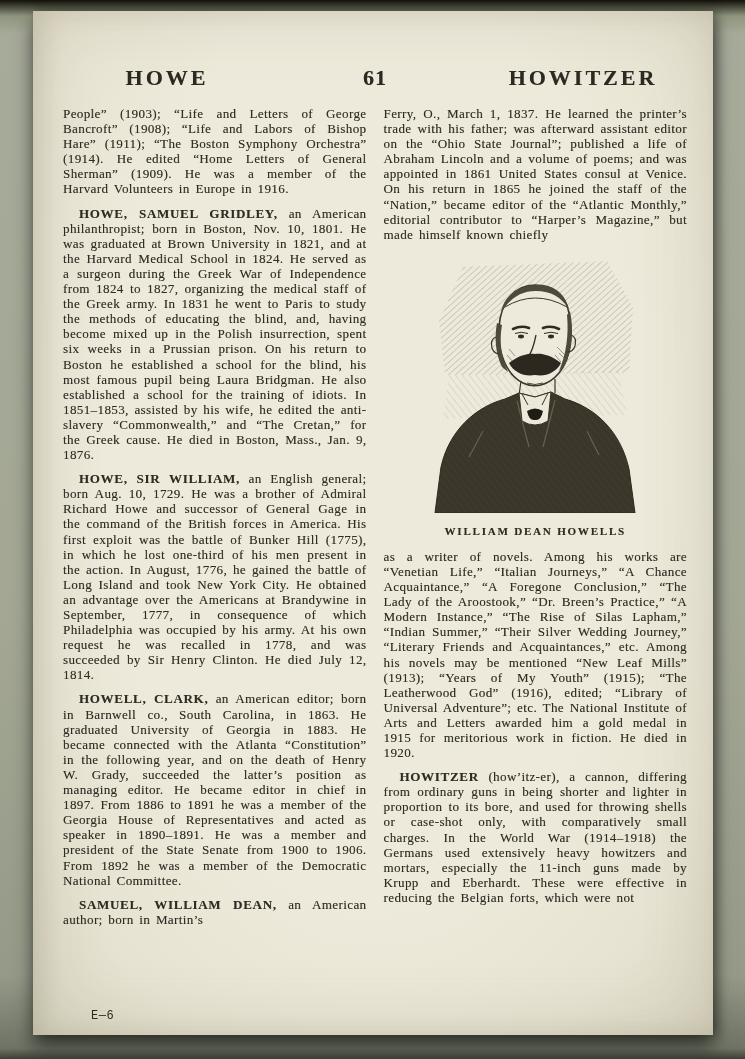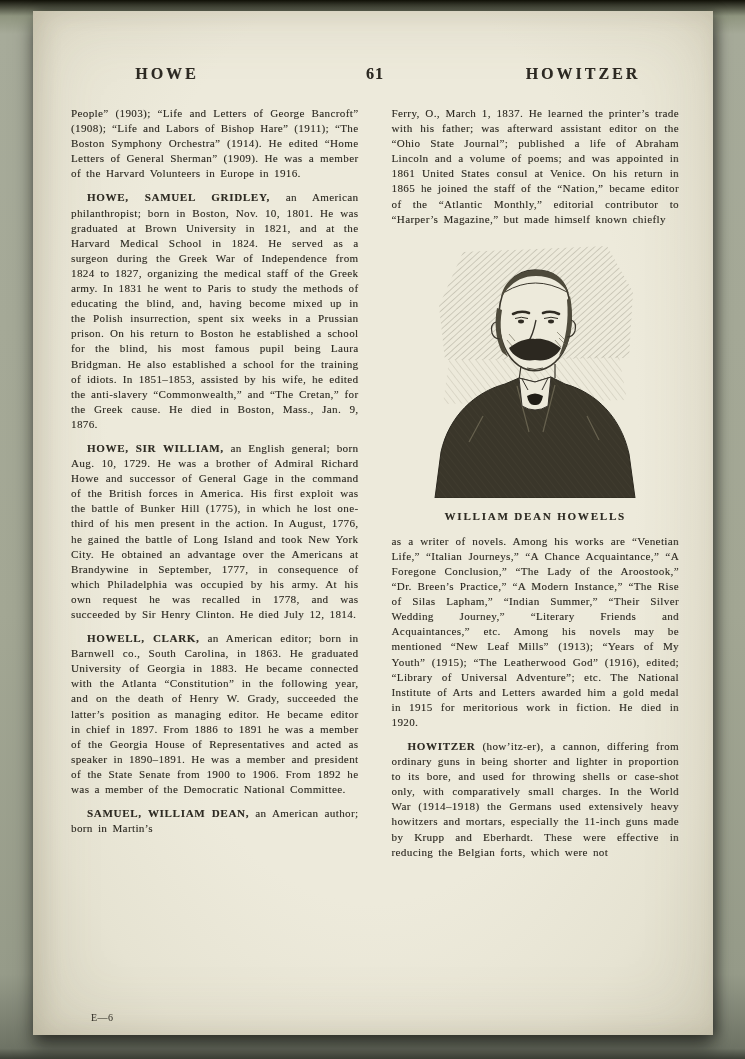--- a/index.html
+++ b/index.html
@@ -23,33 +23,33 @@
     width: 680px; height: 1024px;
     padding: 54px 26px 0 30px;
     overflow: hidden;
     background: radial-gradient(ellipse at 50% 42%, #edeadb 55%, #e6e3d2 80%, #d9d6c3 100%);
     box-shadow: 0 12px 18px rgba(8,8,5,0.55), 4px 0 10px rgba(8,8,5,0.35),
                 inset 0 0 70px rgba(120,108,74,0.18), inset 8px 0 22px rgba(100,92,62,0.14);
   }
   .runhead {
     display: flex;
     font-weight: bold;
-    font-size: 16px;
+    font-size: 22px;
     letter-spacing: 3px;
     color: #2c2922;
     text-shadow: 0.3px 0.3px 0.4px rgba(44,41,34,0.4);
   }
   .runhead span { flex: 1; text-align: center; }
   .runhead .pagenum { letter-spacing: 1px; }
   .cols { display: flex; gap: 17px; margin-top: 15px; }
   .col { flex: 1; min-width: 0; }
   .entry {
-    margin: 8px;
+    margin: 0;
     text-align: justify;
-    font-size: 11px;
+    font-size: 13px;
     line-height: 15.1px;
     letter-spacing: 0.4px;
     word-spacing: 2px;
     color: #2e2b23;
     text-indent: 16px;
     text-shadow: 0.3px 0.3px 0.4px rgba(46,43,35,0.35);
   }
   .entry.cont { text-indent: 0; }
   .entry + .entry, .figwrap + .entry { margin-top: 9px; }
   .headword { font-weight: bold; letter-spacing: 0.7px; }
@@ -61,23 +61,24 @@
     font-weight: bold;
     font-size: 11px;
     letter-spacing: 1.8px;
     color: #2e2b23;
     margin: 12px 0 12px;
     text-shadow: 0.3px 0.3px 0.4px rgba(46,43,35,0.35);
   }
   .sig {
     position: absolute;
     left: 58px; bottom: 12px;
-    font-size: 10px;
+    font-size: 12px;
     letter-spacing: 0.5px;
     color: #2e2b23;
+    font-family: Liberation Mono, monospace;
   }
 </style>
 </head>
 <body>
 
 <div class="photo">
   <div class="page">
 
     <div class="runhead">
       <span>HOWE</span>

